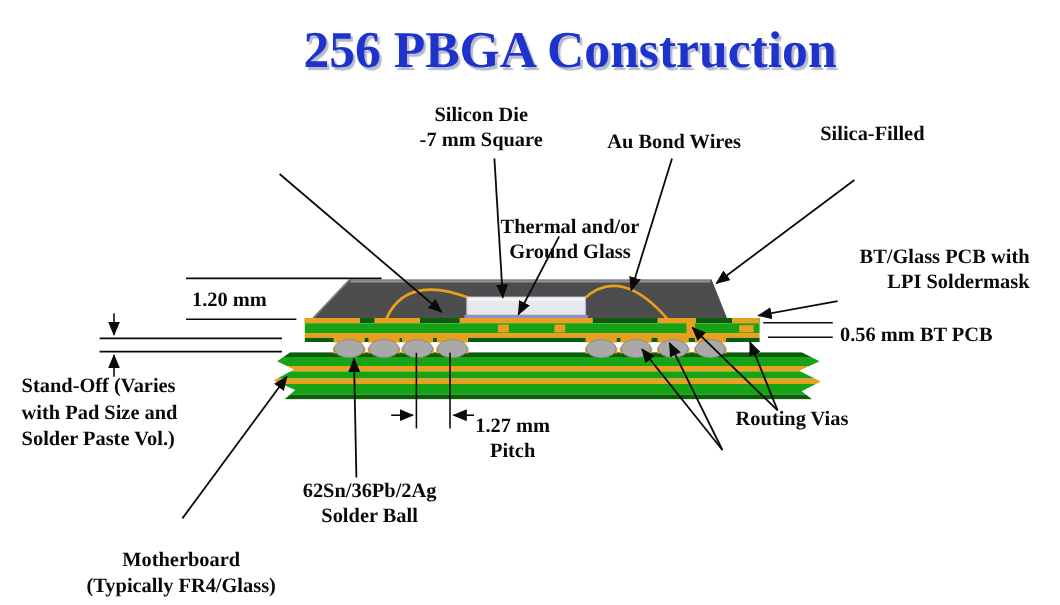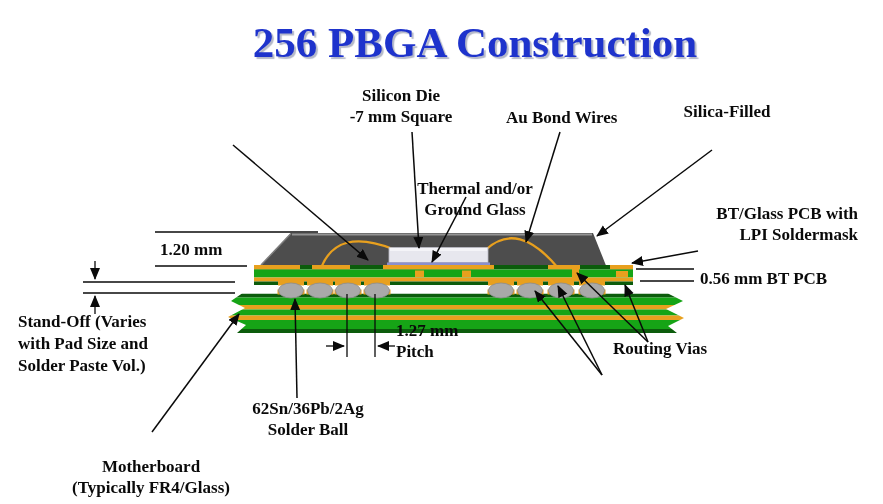--- a/index.html
+++ b/index.html
@@ -179,21 +179,21 @@
   <div class="lbl" style="left:160px;top:239px;">1.20 mm</div>
 
   <div class="lbl" style="left:700px;top:268px;">0.56 mm BT PCB</div>
 
   <div class="lbl" style="left:18px;top:311px;line-height:22px;">
     <div>Stand-Off (Varies</div>
     <div>with Pad Size and</div>
     <div>Solder Paste Vol.)</div>
   </div>
 
-  <div class="lbl" style="left:396px;top:320px;">
+  <div class="lbl" style="left:396px;top:344px;text-align:center;">
     <div>1.27 mm</div>
     <div>Pitch</div>
   </div>
 
   <div class="lbl" style="left:613px;top:338px;">Routing Vias</div>
 
 
   <div class="lbl ctr" style="left:228px;top:398px;width:160px;">
     <div>62Sn/36Pb/2Ag</div>
     <div>Solder Ball</div>

